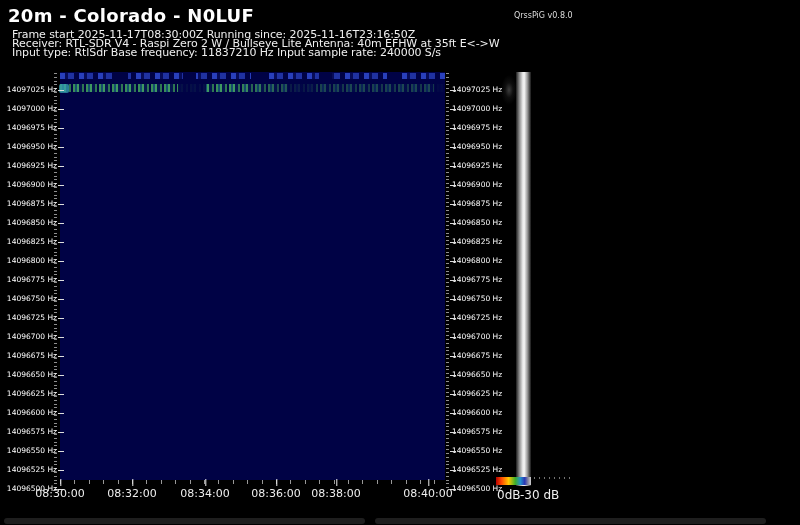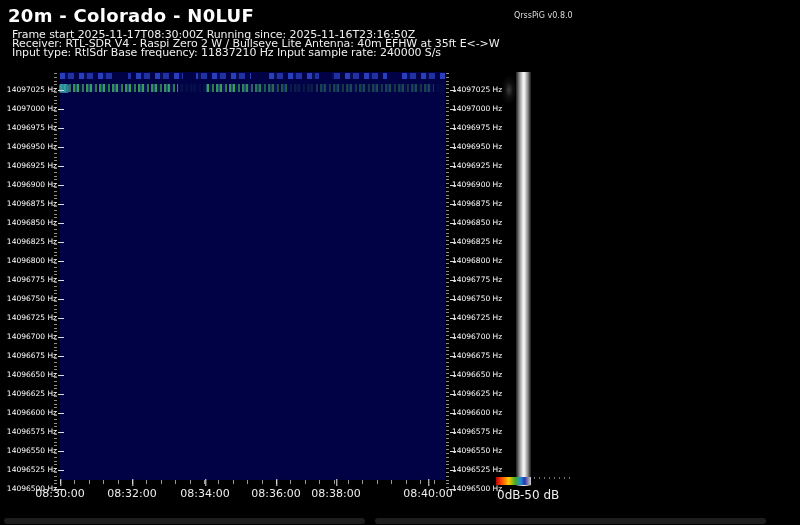--- a/index.html
+++ b/index.html
@@ -144,18 +144,18 @@
       <div class="time-label" style="left: 276px;"><i></i>08:36:00</div>
       <div class="time-label" style="left: 336px;"><i></i>08:38:00</div>
       <div class="time-label" style="left: 428px;"><i></i>08:40:00</div>
     </div>
 
   <div class="smoke"></div>
   <div class="level-bar"></div>
   <div class="db-colorbar"></div>
   <div class="db-dots"></div>
   <div class="db-label zero">0dB</div>
-  <div class="db-label minus50">-50 dB</div>
+  <div class="db-label minus50">-30 dB</div>
 
 
   <div class="sb sb1"></div>
   <div class="sb sb2"></div>
 </div>
 
 </body></html>

